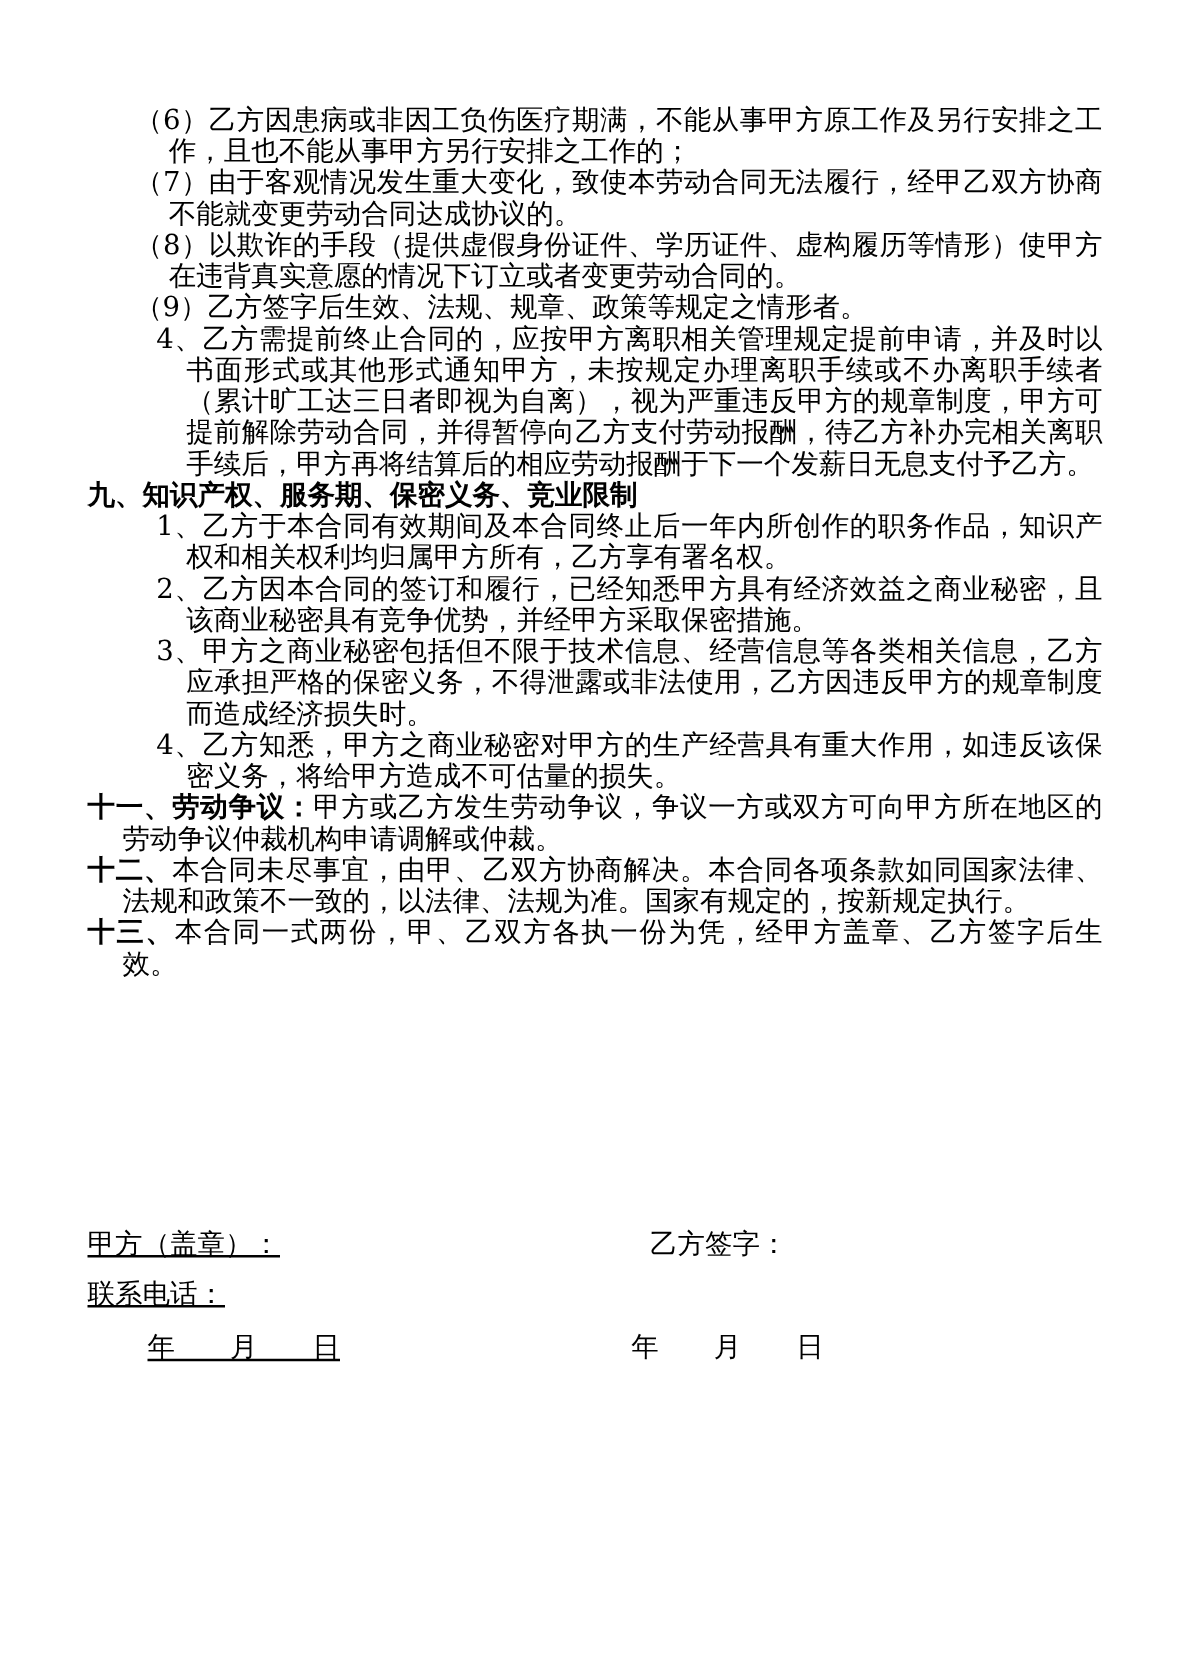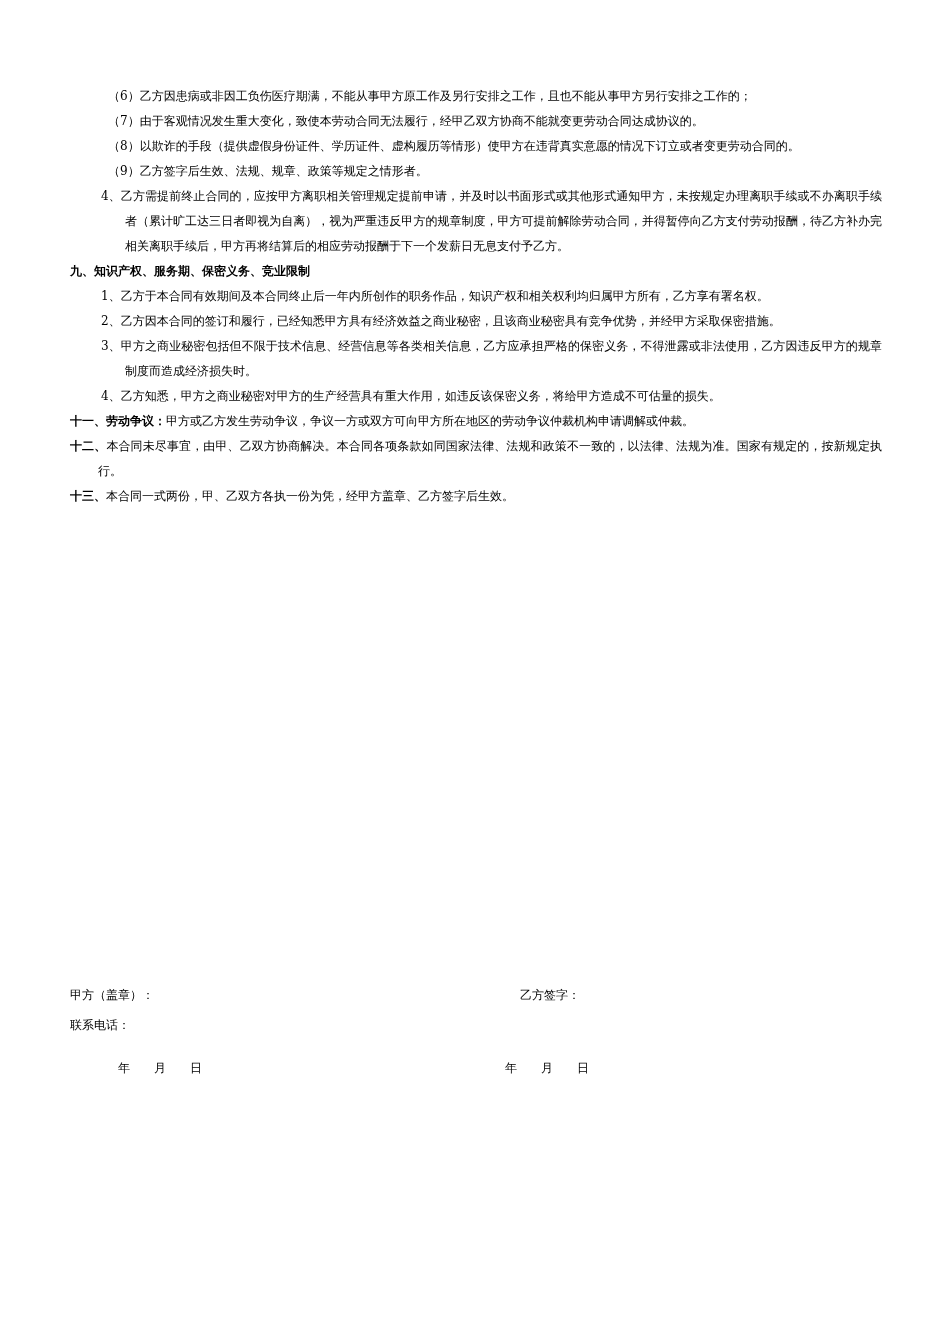--- a/index.html
+++ b/index.html
@@ -9,38 +9,38 @@
     font-family: "DejaVu Serif", "Liberation Serif", serif;
     color: #000000;
   }
   .page {
     position: relative;
     width: 950px;
     height: 1344px;
     margin: 0 auto;
     background: #ffffff;
     padding: 84px 68px 0 70px;
-    font-size: 12px;
+    font-size: 22px;
     line-height: 25px;
     overflow: hidden;
   }
   .content { width: 100%; }
   .para {
     text-align: justify;
     text-justify: inter-ideograph;
   }
   
   .para.sub {
     margin-left: 38px;
     padding-left: 27px;
     text-indent: -27px;
   }
   
   .para.num {
-    margin-left: 31px;
+    margin-left: 55px;
     padding-left: 24px;
     text-indent: -24px;
   }
   
   .para.section {
     padding-left: 28px;
     text-indent: -28px;
   }
   .para.section .marker,
   .para.section .bold-part {
@@ -48,24 +48,24 @@
   }
   
   .sig-area {
     position: absolute;
     left: 70px;
     right: 68px;
     top: 983px;
     display: flex;
   }
   .sig-col { line-height: 25px; }
-  .sig-col.left  { width: 435px; }
+  .sig-col.left  { width: 435px; text-decoration: underline; }
   .sig-col.right { flex: 1; }
   .sig-row { height: 25px; white-space: pre; }
-  .sig-row.phone { margin-top: 5px; }
+  .sig-row.phone { margin-top: 15px; }
   .sig-row.date  { margin-top: 18px; }
   .sig-col.left  .sig-row.date { padding-left: 48px; }
   .sig-col.right .sig-row.label { padding-left: 15px; }
 </style>
 </head>
 <body>
 
 <div class="page">
 
   <div class="content">

